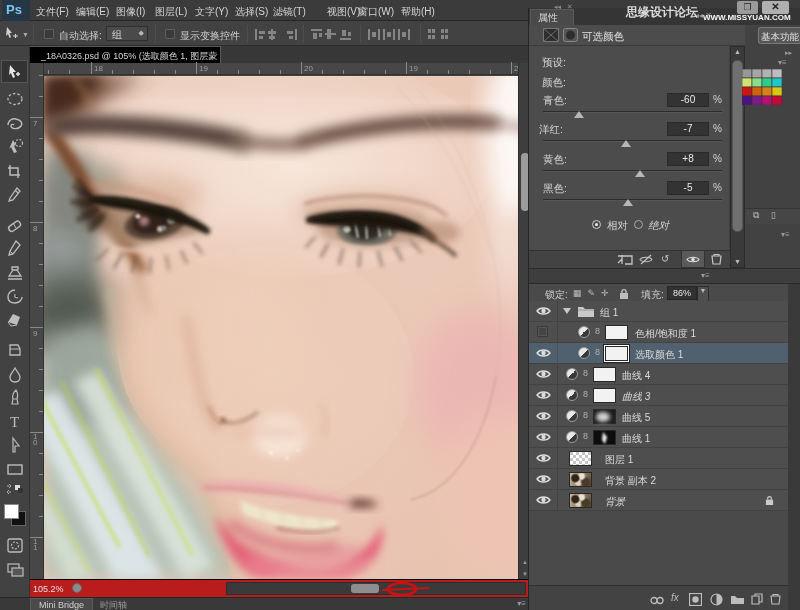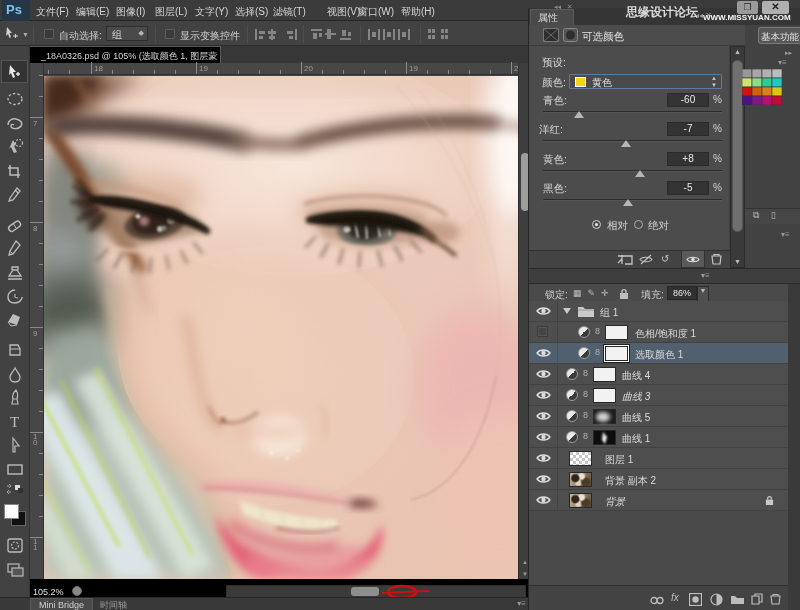--- a/index.html
+++ b/index.html
@@ -39,21 +39,21 @@
 .tool { position:absolute; left:3px; width:24px; height:21px; color:#b8b8b8; font-size:12px; text-align:center; }
 
 
 #canvas { left:44px; top:76px; width:474px; height:503px; }
 
 
 #vscroll { left:518px; top:63px; width:12px; height:516px; background:#3e3e3e; border-left:1px solid #2e2e2e;}
 #vthumb { position:absolute; left:2px; top:90px; width:8px; height:58px; background:#9c9c9c; border-radius:4px; }
 
 
-#statusbar { left:30px; top:579px; width:504px; height:18px; background:#000000; border-top:4px solid #000000;}
+#statusbar { left:30px; top:579px; width:504px; height:18px; background:#b91c1c; border-top:1px solid #000000;}
 #hscroll { position:absolute; left:196px; top:2px; width:300px; height:13px; background:#3a3a3a; border:1px solid #2d2d2d;}
 #hthumb { position:absolute; left:124px; top:1px; width:28px; height:9px; background:#8e8e8e; border-radius:3px;}
 
 
 #bottombar { left:0; top:597px; width:534px; height:13px; background:#393939; border-top:1px solid #262626;}
 .btab { position:absolute; top:0; height:13px; font-size:9px; padding:1px 8px 0 8px; }
 
 
 #rightdock { left:528px; top:8px; width:272px; height:602px; background:#404040; border-left:1px solid #262626;}
 .lbl { position:absolute; font-size:10.5px; color:#d2d2d2;text-align:center; }
@@ -508,25 +508,20 @@
     </svg>
     <svg class="abs" style="left:34px; top:20px;" width="15" height="14" viewBox="0 0 15 14">
       <rect x="0.5" y="0.5" width="14" height="13" rx="2" fill="#555" stroke="#888"></rect>
       <circle cx="7.5" cy="7" r="4.5" fill="#2e2e2e"></circle>
     </svg>
     <div class="abs" style="left:53px; top:22px; font-size:10.5px; color:#e2e2e2;">可选颜色</div>
 
     <div class="abs" style="left:0; top:38px; width:200px; height:222px; background:#4c4c4c;"></div>
     <div class="lbl" style="left:13px; top:48px;">预设:</div>
     <div class="lbl" style="left:13px; top:68px;">颜色:</div>
-    <div class="dd" style="top:66px; border:1px solid #5b7ba4;">
-        <span style="position:absolute;left:5px;top:2px;width:11px;height:10px;background:#f2d413;border:1px solid #fff;"></span>
-        <span style="position:absolute;left:22px;top:1px;font-size:10px;color:#e0e0e0;">黄色</span>
-        <span style="position:absolute;right:4px;top:0px;font-size:6px;color:#c5c5c5;line-height:7px;">▲<br>▼</span>
-      </div>
 
     <div class="lbl" style="left:14px; top:86px;">青色:</div>
     <div class="valbox" style="top:85px;">-60</div>
     <div class="pct" style="left:184px; top:86px;">%</div>
     <div class="track" style="top:103px;"></div>
     <div class="thumb" style="left:45px; top:103px;"></div>
 
     <div class="lbl" style="left:10px; top:115px;">洋红:</div>
     <div class="valbox" style="top:114px;">-7</div>
     <div class="pct" style="left:184px; top:115px;">%</div>
@@ -543,21 +538,21 @@
     <div class="valbox" style="top:173px;">-5</div>
     <div class="pct" style="left:184px; top:174px;">%</div>
     <div class="track" style="top:191px;"></div>
     <div class="thumb" style="left:94px; top:191px;"></div>
 
     <span class="abs" style="left:63px; top:212px; width:9px; height:9px; border:1px solid #ccc; border-radius:50%; background:#4c4c4c;">
         <span style="position:absolute;left:2px;top:2px;width:3px;height:3px;border-radius:50%;background:#eee;"></span>
       </span>
     <div class="lbl" style="left:78px; top:211px;">相对</div>
     <span class="abs" style="left:105px; top:212px; width:9px; height:9px; border:1px solid #aaa; border-radius:50%; background:#4c4c4c;"></span>
-    <div class="lbl" style="left:119px; top:211px;">绝对</div>
+    <div class="lbl" style="left:119px; top:211px;font-style:italic;">绝对</div>
 
     <div class="abs" style="left:0; top:242px; width:216px; height:18px; background:#434343; border-top:1px solid #303030;"></div>
     <svg class="abs" style="left:88px; top:246px;" width="16" height="11" viewBox="0 0 16 11">
         <path d="M5,1 L5,10 M5,5 L1,9 M1,2 L15,2 L15,10 L8,10" fill="none" stroke="#c5c5c5" stroke-width="1.3"></path>
       </svg>
     <svg class="abs" style="left:110px; top:246px;" width="15" height="11" viewBox="0 0 15 11">
         <path d="M1,5.5 C3,2.5 11,2.5 13,5.5 C11,8.5 3,8.5 1,5.5 Z" fill="none" stroke="#c5c5c5" stroke-width="1.1"></path>
         <path d="M2,10 L12,1" stroke="#c5c5c5" stroke-width="1.1"></path>
       </svg>
     <div class="abs" style="left:132px; top:245px; font-size:10px; color:#c5c5c5;">↺</div>

